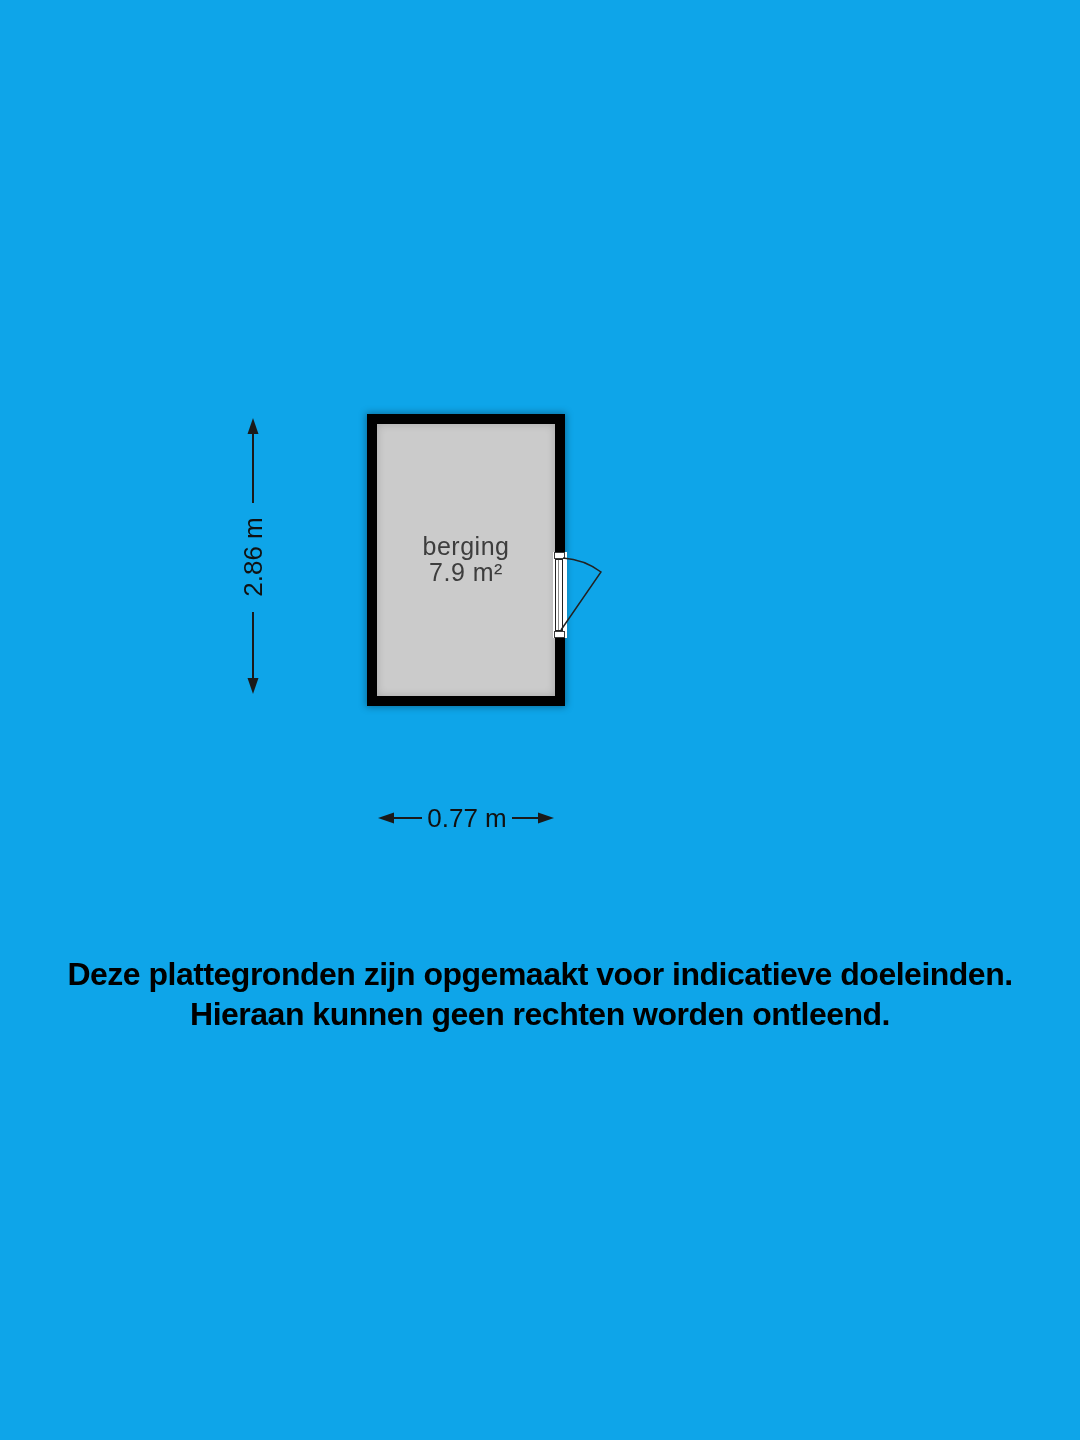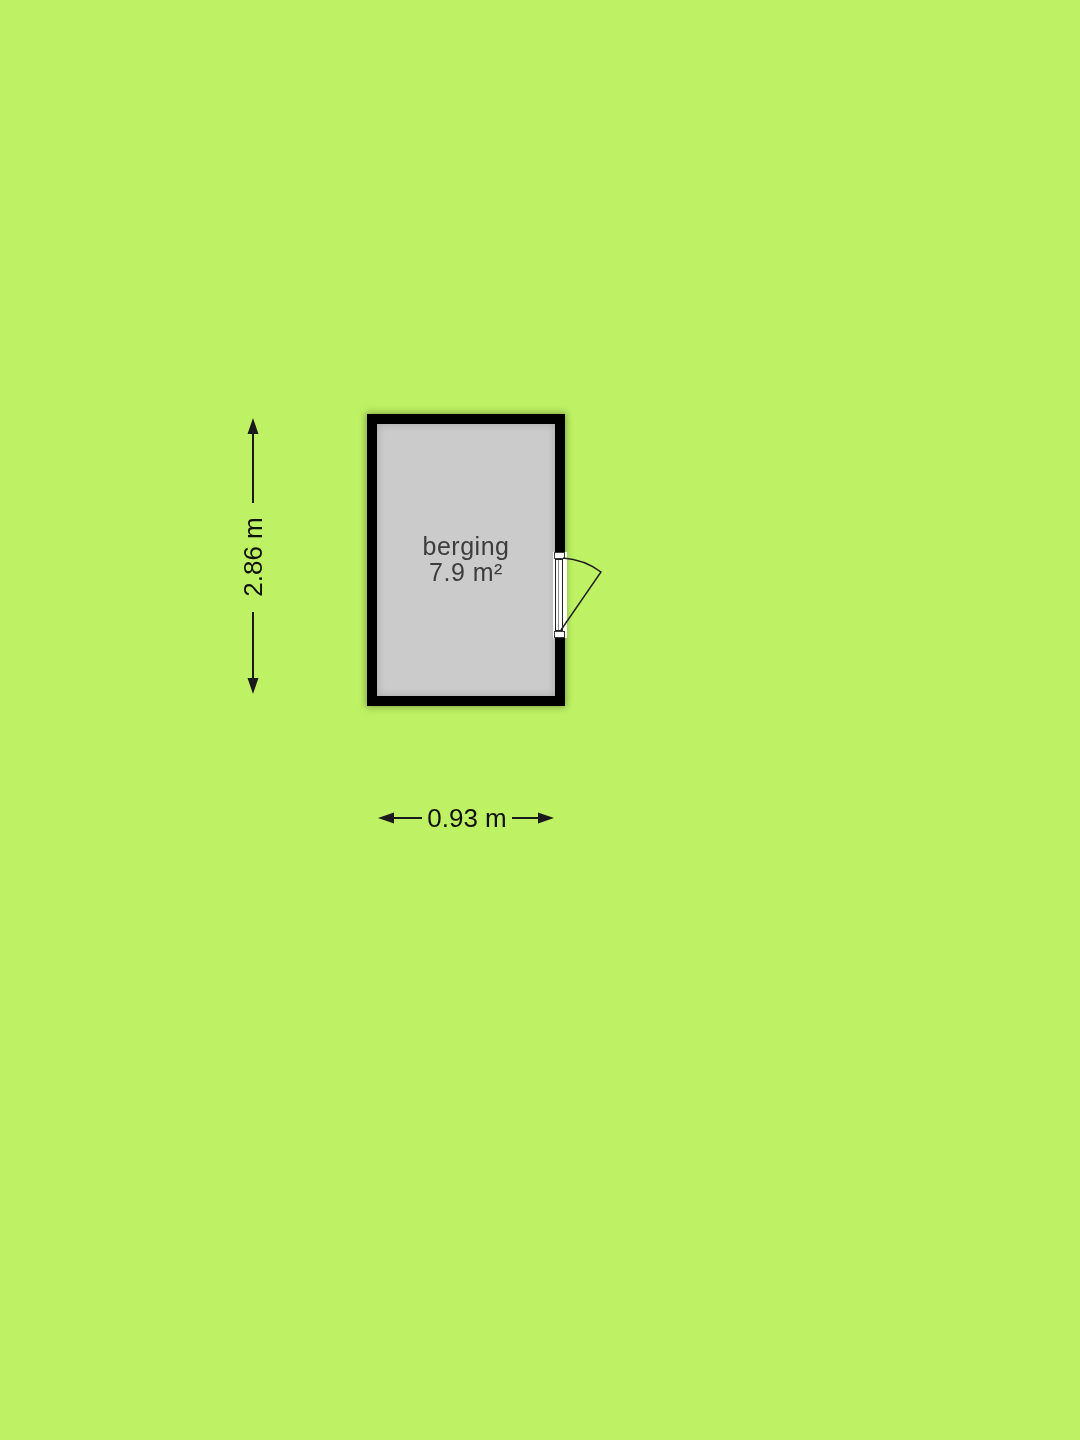--- a/index.html
+++ b/index.html
@@ -5,21 +5,21 @@
   html, body {
     margin: 0;
     padding: 0;
     background: #ffffff;
     font-family: "Liberation Sans", "DejaVu Sans", sans-serif;
   }
   .stage {
     position: relative;
     width: 1080px;
     height: 1440px;
-    background: #bef264;
+    background: #0ea5e9;
     overflow: hidden;
     text-decoration: underline;
   }
 
   
   .room {
     position: absolute;
     left: 367px;
     top: 414px;
     width: 178px;
@@ -153,16 +153,20 @@
       <polygon points="554,818 538,812.5 538,823.5" stroke="none"></polygon>
     </g>
   </svg>
 
   <div class="room-label">
     <div>berging</div>
     <div>7.9 m²</div>
   </div>
 
   <div class="dim-label vertical">2.86 m</div>
-  <div class="dim-label horizontal">0.93 m</div>
+  <div class="dim-label horizontal">0.77 m</div>
 
+  <div class="disclaimer">
+    <div>Deze plattegronden zijn opgemaakt voor indicatieve doeleinden.</div>
+    <div>Hieraan kunnen geen rechten worden ontleend.</div>
+  </div>
 
 </div>
 
 </body></html>

